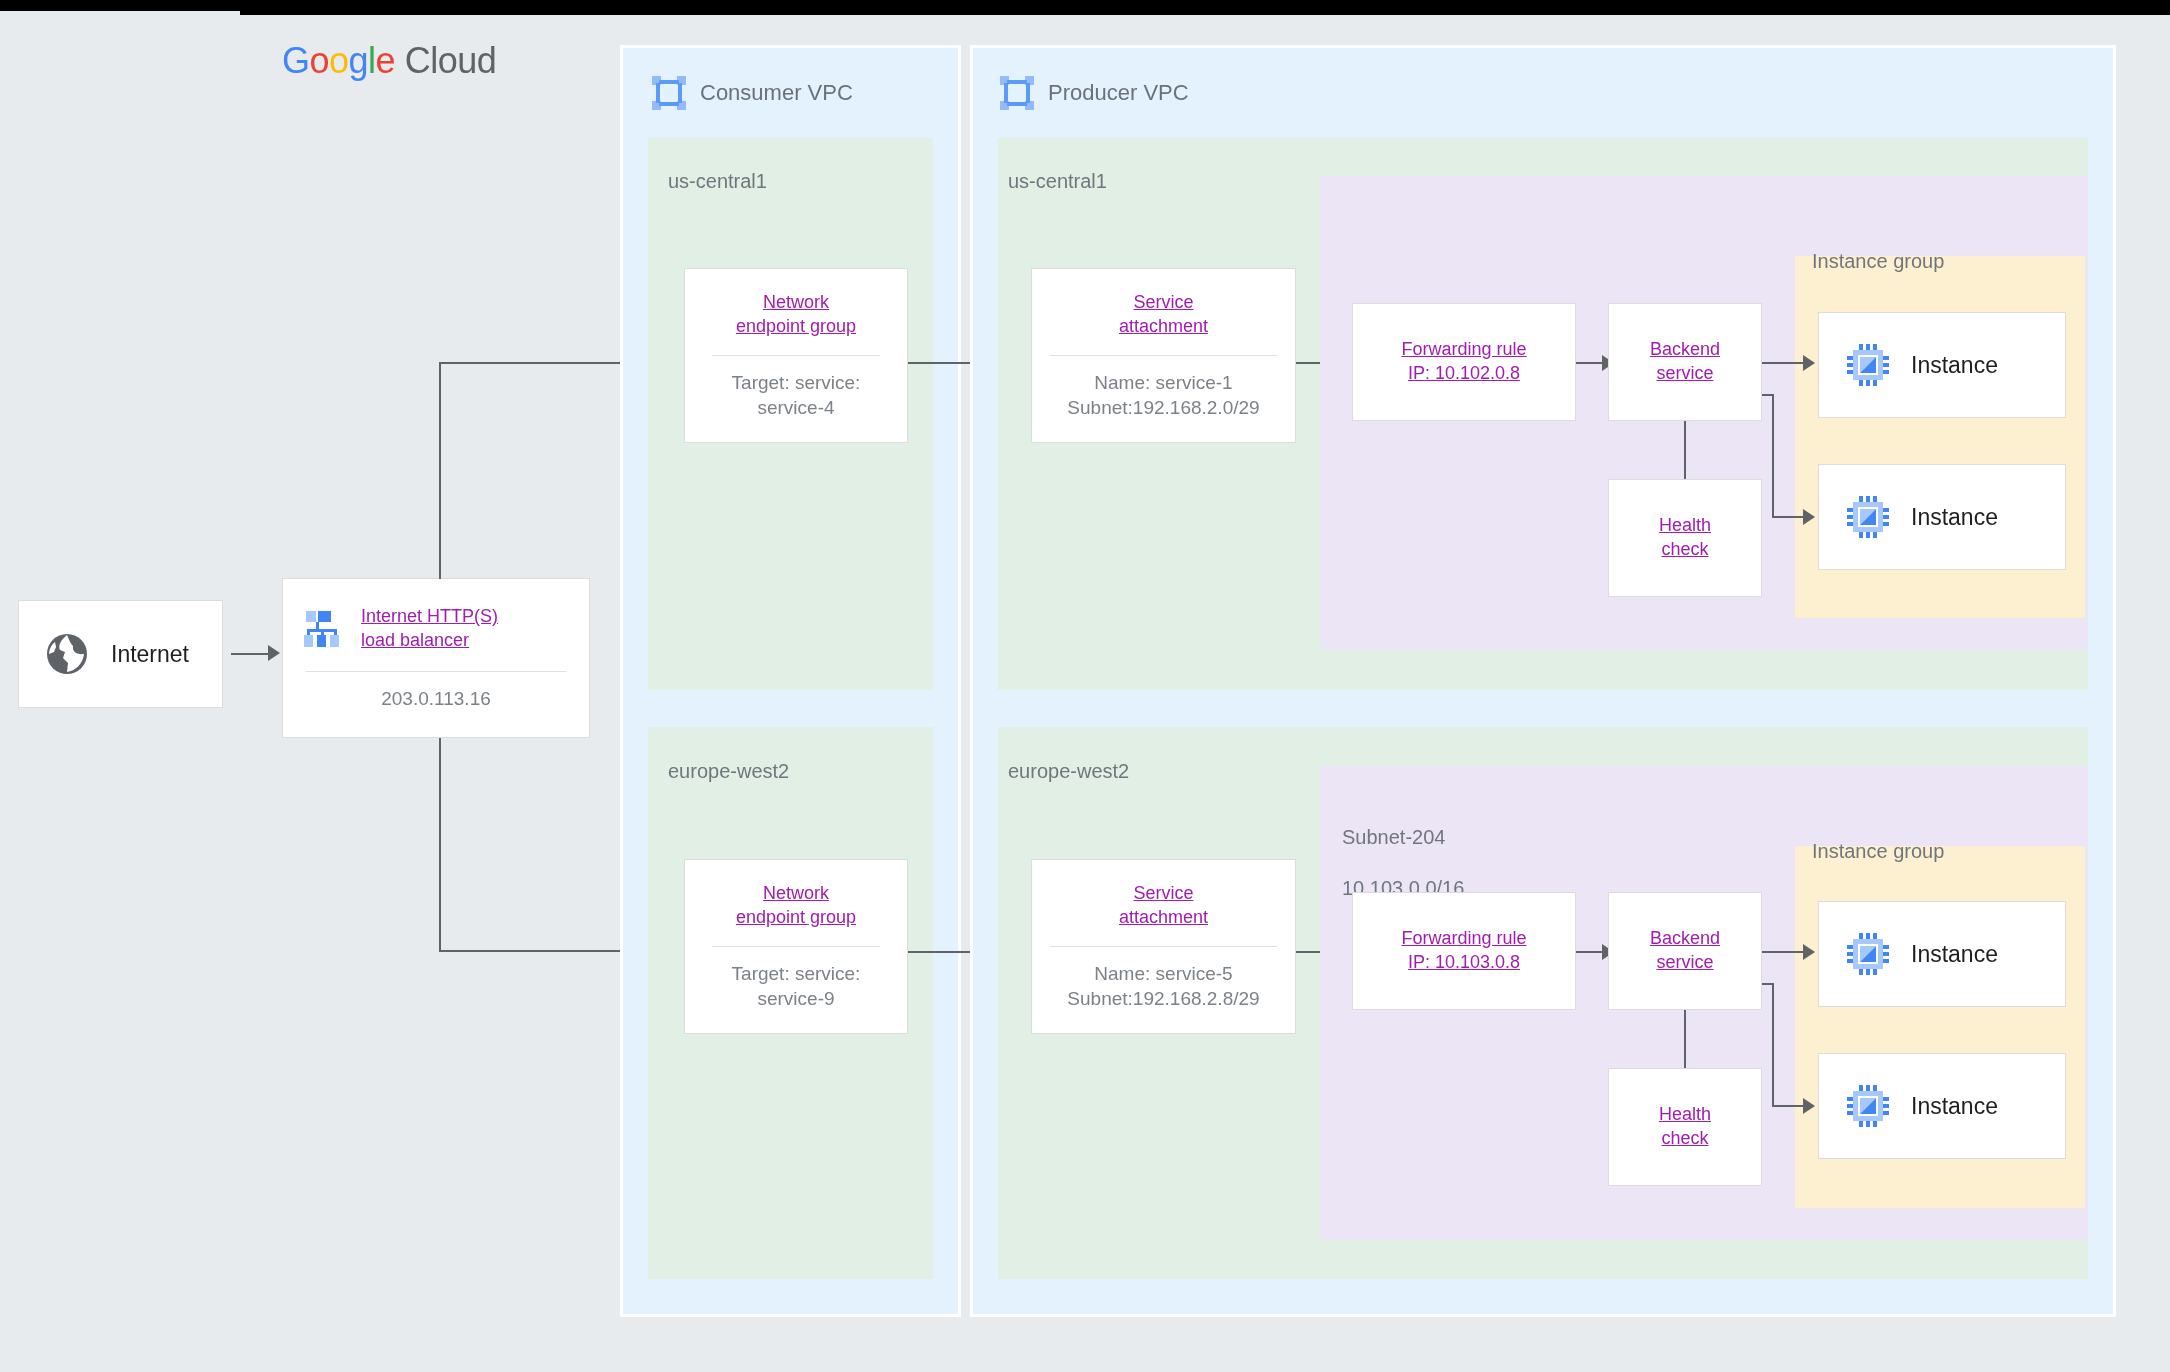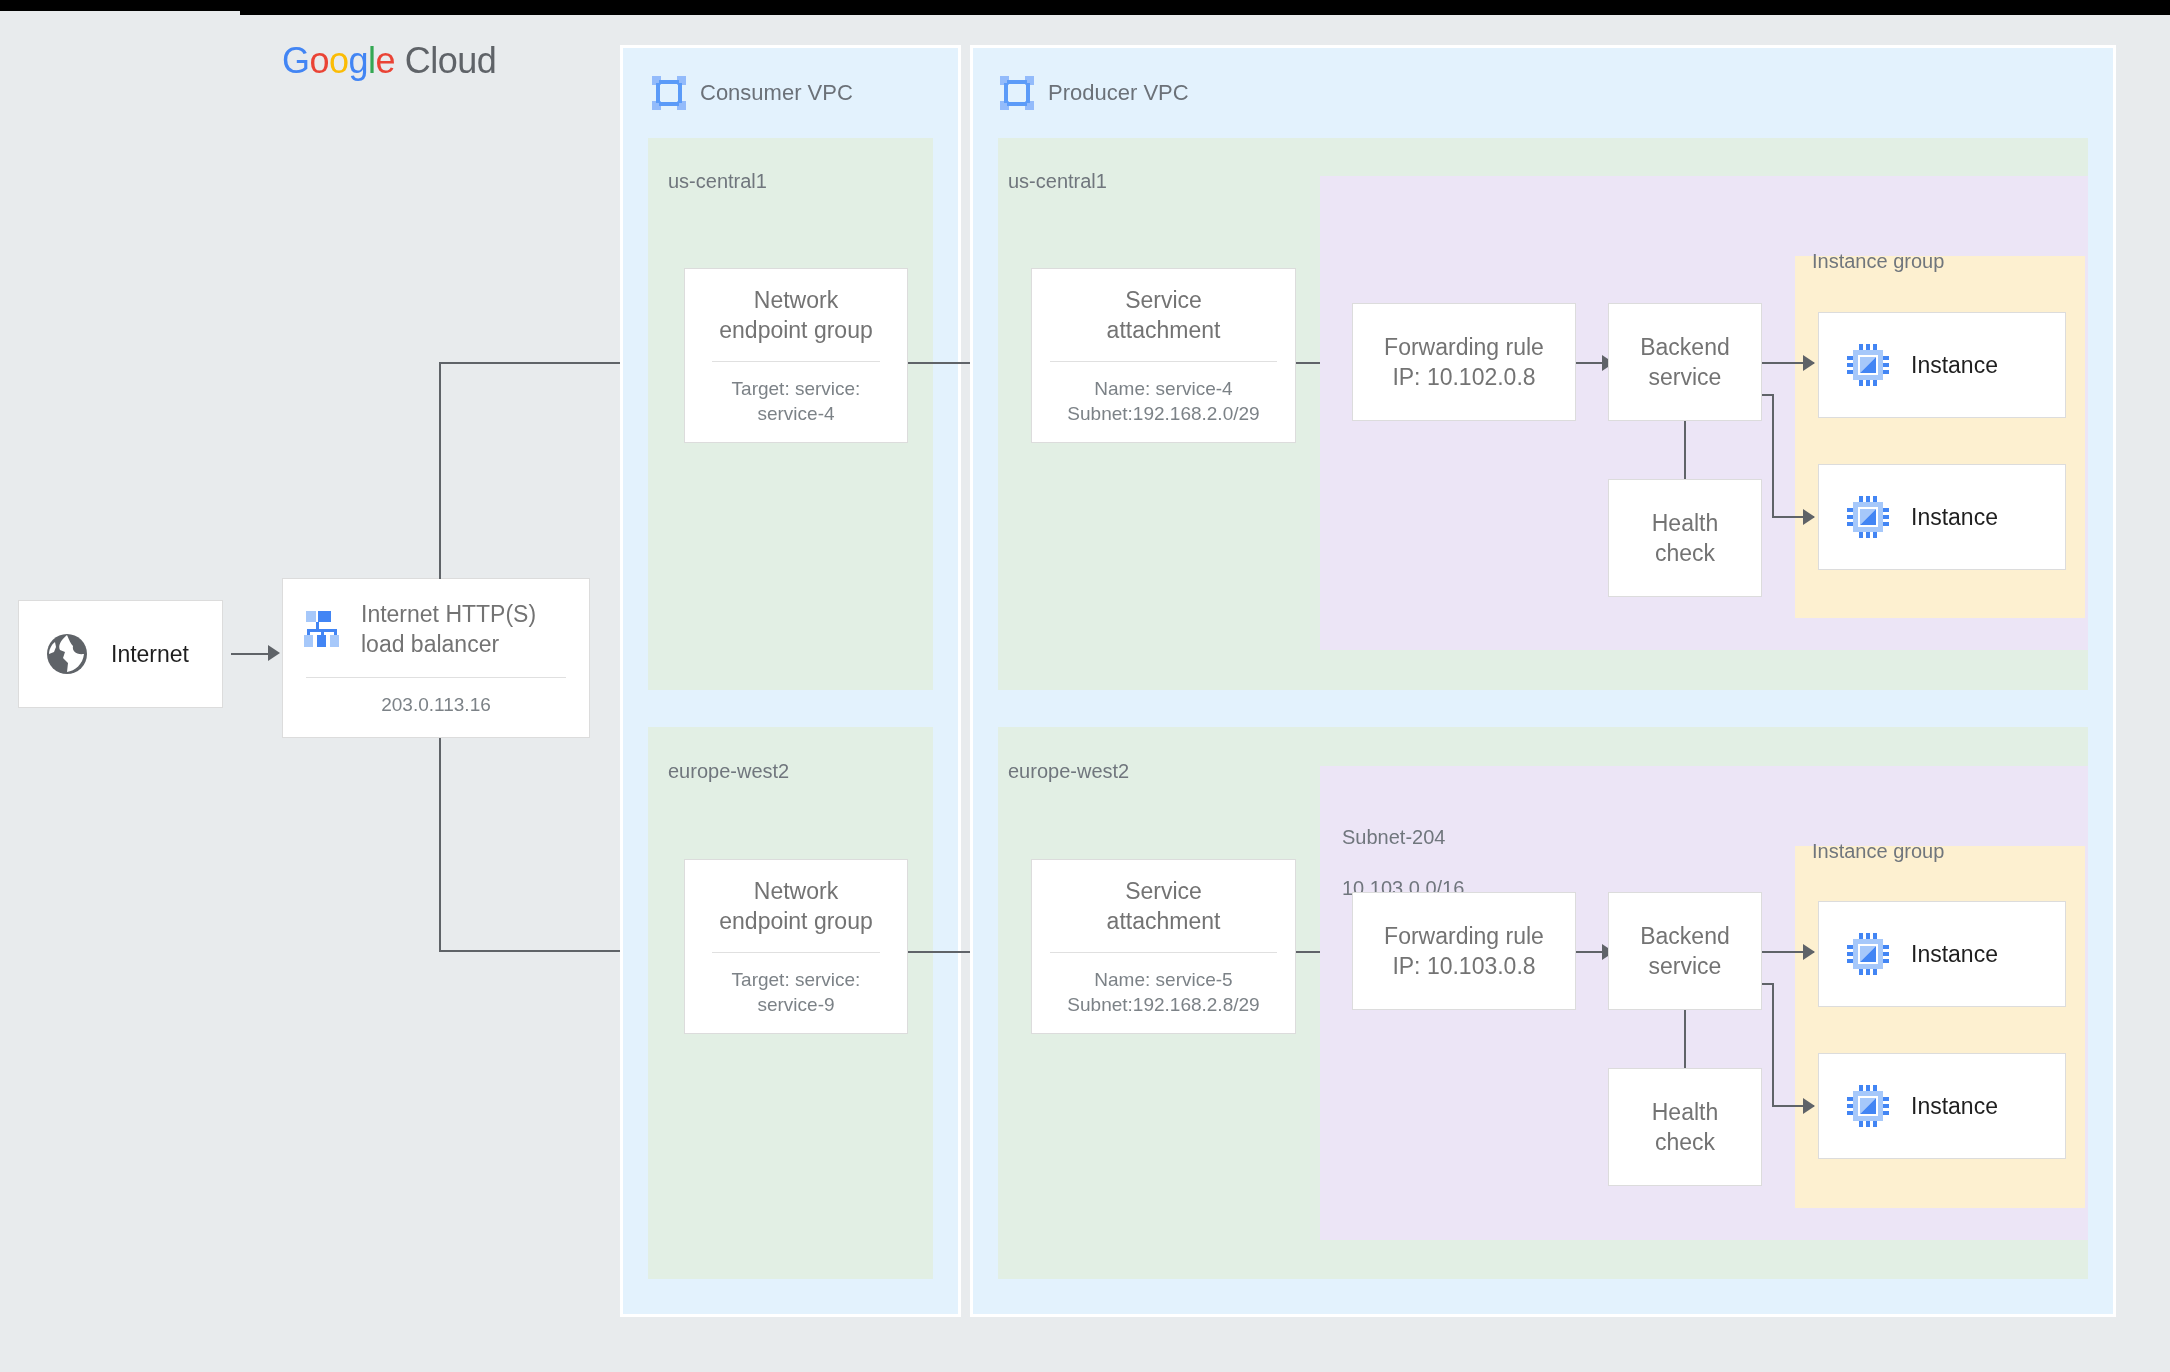--- a/index.html
+++ b/index.html
@@ -49,21 +49,21 @@
 
   
   .ig { position:absolute; background:#fdf0d0; }
   .ig-label { position:absolute; font-size:20px; color:#70767d; }
 
   
   .card {
     position:absolute; background:#ffffff; border:1px solid #dcdcdc;
     display:flex; flex-direction:column; align-items:center; justify-content:center;
   }
-  .card-title { font-size:23px; color:#737373; text-align:center; line-height:1.32; }
+  .card-title { font-size:18px; color:#a21caf; text-align:center; line-height:1.32;text-decoration:underline; }
   .card-rule { width:76%; height:1px; background:#e0e0e0; margin:16px 0 14px; }
   .card-sub { font-size:19px; color:#7c8287; text-align:center; line-height:1.32; }
 
   
   .row-card { position:absolute; background:#fff; border:1px solid #dcdcdc;
     display:flex; align-items:center; }
   .row-lbl { font-size:23px; color:#1f1f1f; }
 
   
   .ln { position:absolute; background:#5f6368; }
@@ -196,21 +196,21 @@
   <div class="region" style="left:998px; top:138px; width:1090px; height:552px;"></div>
   <div class="region-label" style="left:1008px; top:170px;">us-central1</div>
 
   <div class="card" style="left:1031px; top:268px; width:265px; height:175px;">
     <div class="card-title">
       <div>Service</div>
       <div>attachment</div>
     </div>
     <div class="card-rule" style="width:86%;"></div>
     <div class="card-sub">
-      <div>Name: service-4</div>
+      <div>Name: service-1</div>
       <div>Subnet:192.168.2.0/29</div>
     </div>
   </div>
 
   <div class="ln lnh" style="left:1296px; top:362px; width:55px;"></div>
   <div class="arrow arr-r" style="left:1340px; top:355px;"></div>
 
   <div class="subnet" style="left:1320px; top:176px; width:768px; height:474px;"></div>
 
   <div class="card" style="left:1352px; top:303px; width:224px; height:118px;">

